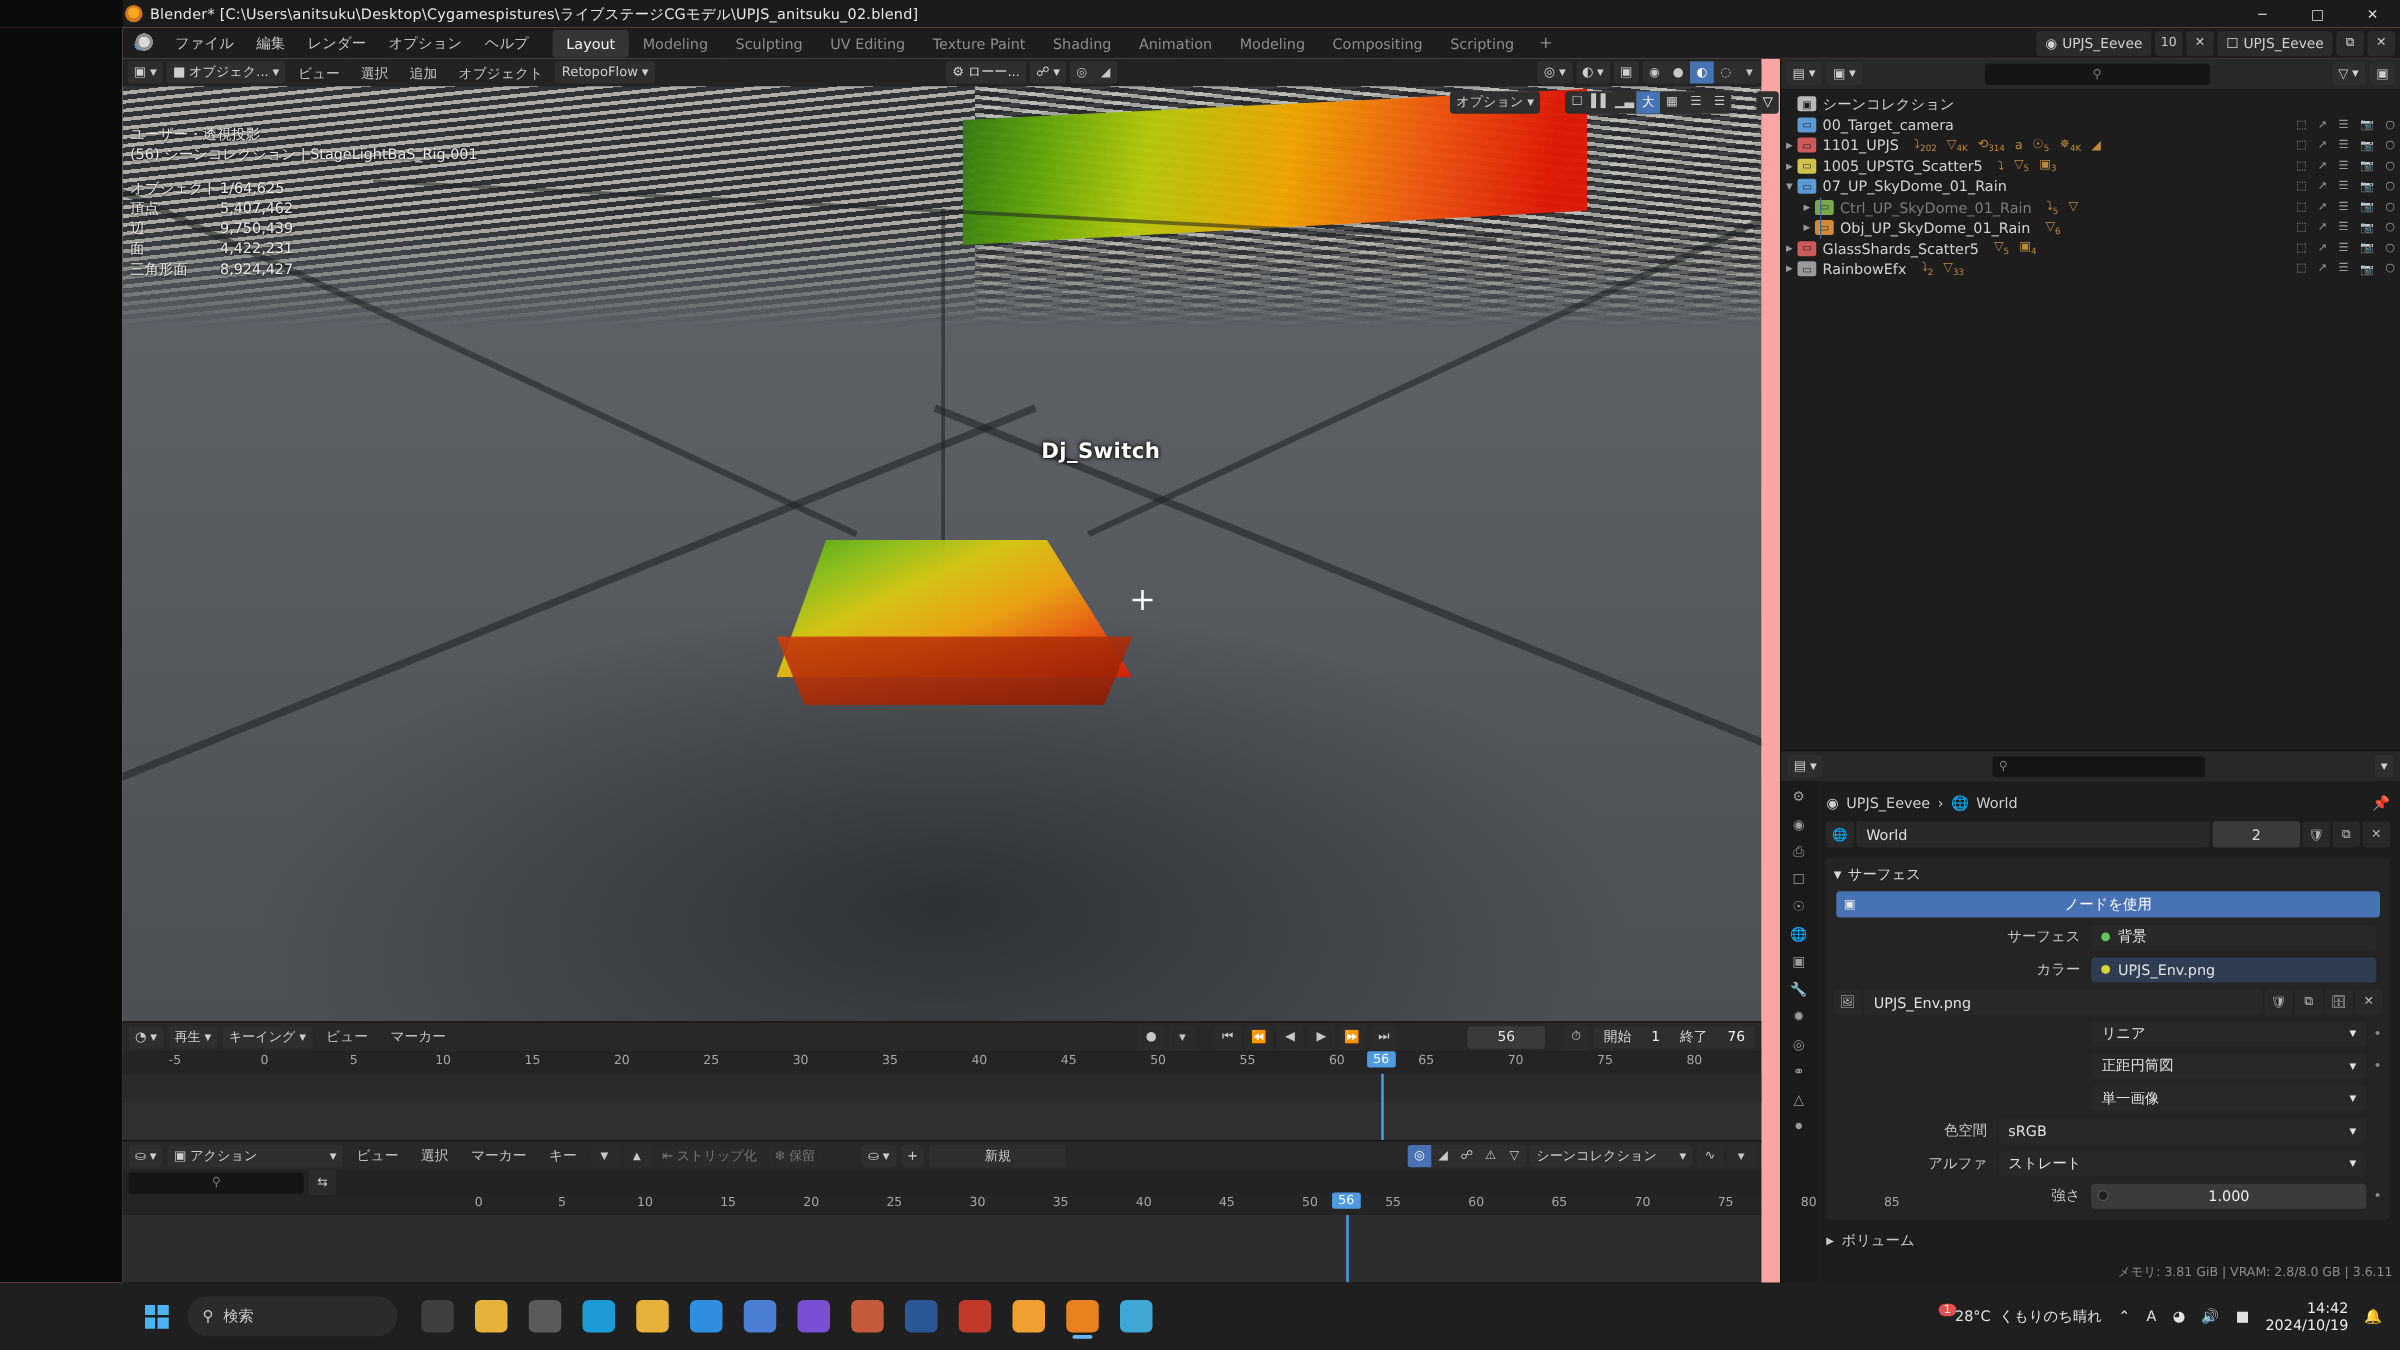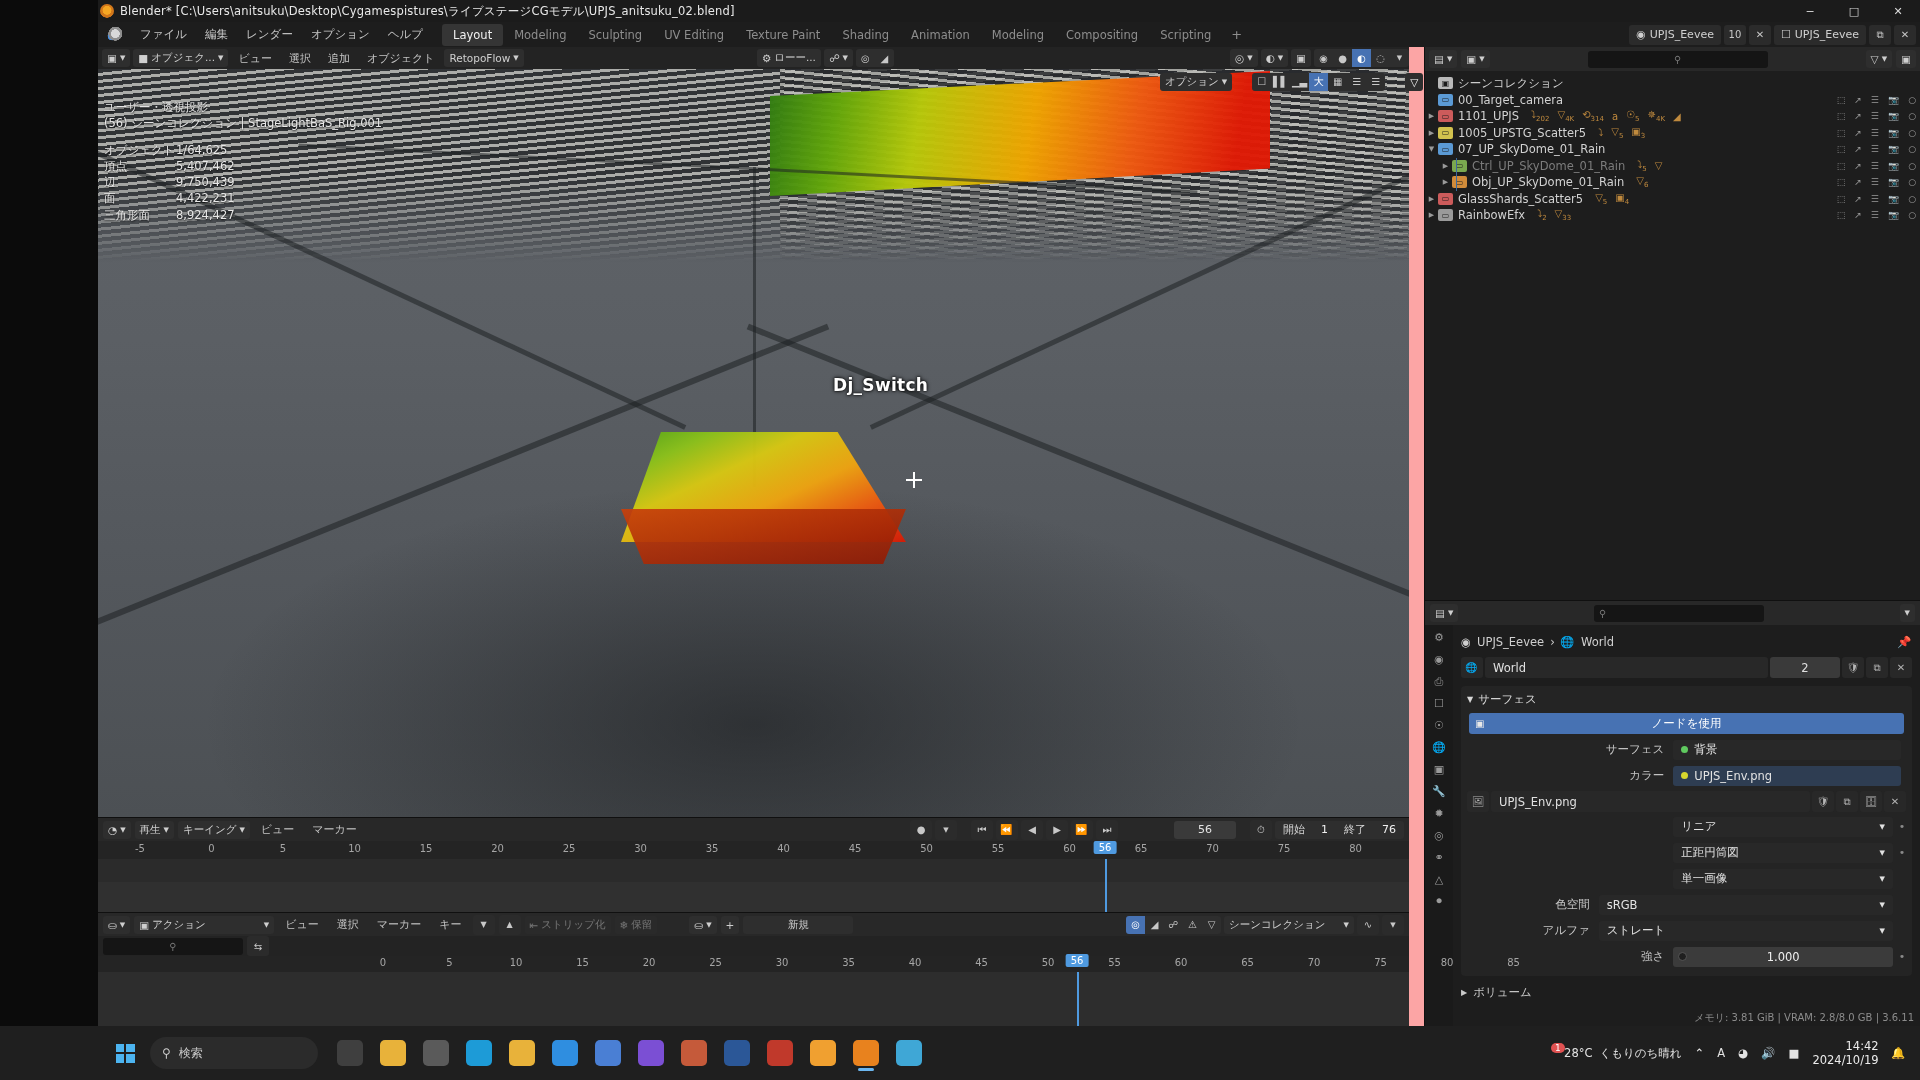--- a/index.html
+++ b/index.html
@@ -56,21 +56,21 @@
   .skyimg{ position:absolute; left:672px; top:24px; width:500px; height:125px;
      background:linear-gradient(100deg,#2f7a12 0%,#63a70a 14%,#b7c90a 30%,#f0a500 52%,#ef5a10 72%,#e01a05 92%);
      clip-path:polygon(0% 20%,100% 0%,100% 78%,0% 100%); opacity:.97;}
   .floorlines{ position:absolute; inset:0; }
   .fl{ position:absolute; background:rgba(30,32,35,.55); transform-origin:50% 50%;}
   .stage{ position:absolute; left:523px; top:385px; width:285px; height:110px;
      background:linear-gradient(155deg,#4fa318 0%,#8cc21a 18%,#d8c812 36%,#efa410 58%,#ec5b10 78%,#d61a06 100%);
      clip-path:polygon(14% 0%,76% 0%,100% 100%,0% 100%); opacity:.96;}
   .stagedark{ position:absolute; left:523px; top:462px; width:285px; height:55px;
      background:linear-gradient(170deg,#c8400b,#8f1a04); clip-path:polygon(0% 0%,100% 0%,92% 100%,8% 100%); opacity:.92;}
-  .objlabel{ position:absolute; left:735px; top:328px; color:#fff; font-size:17px; font-weight:bold;
+  .objlabel{ position:absolute; left:735px; top:304px; color:#fff; font-size:17px; font-weight:bold;
      text-shadow:0 0 4px #000,0 0 2px #000; letter-spacing:.3px;}
   .cursor{ position:absolute; left:808px; top:425px; width:16px;height:16px;}
   .cursor:before,.cursor:after{ content:""; position:absolute; background:#ffffff;}
   .cursor:before{ left:0; top:7px; width:16px;height:1.5px;}
   .cursor:after{ left:7px; top:0; width:1.5px;height:16px;}
 
   .vpstats{ position:absolute; left:6px; top:52px; color:#e9e9e9; font-size:11.5px; line-height:16.3px;
      text-shadow:0 1px 2px rgba(0,0,0,.9); white-space:nowrap;}
   .vpstats .row{ display:flex; }
   .vpstats .k{ width:72px; }

